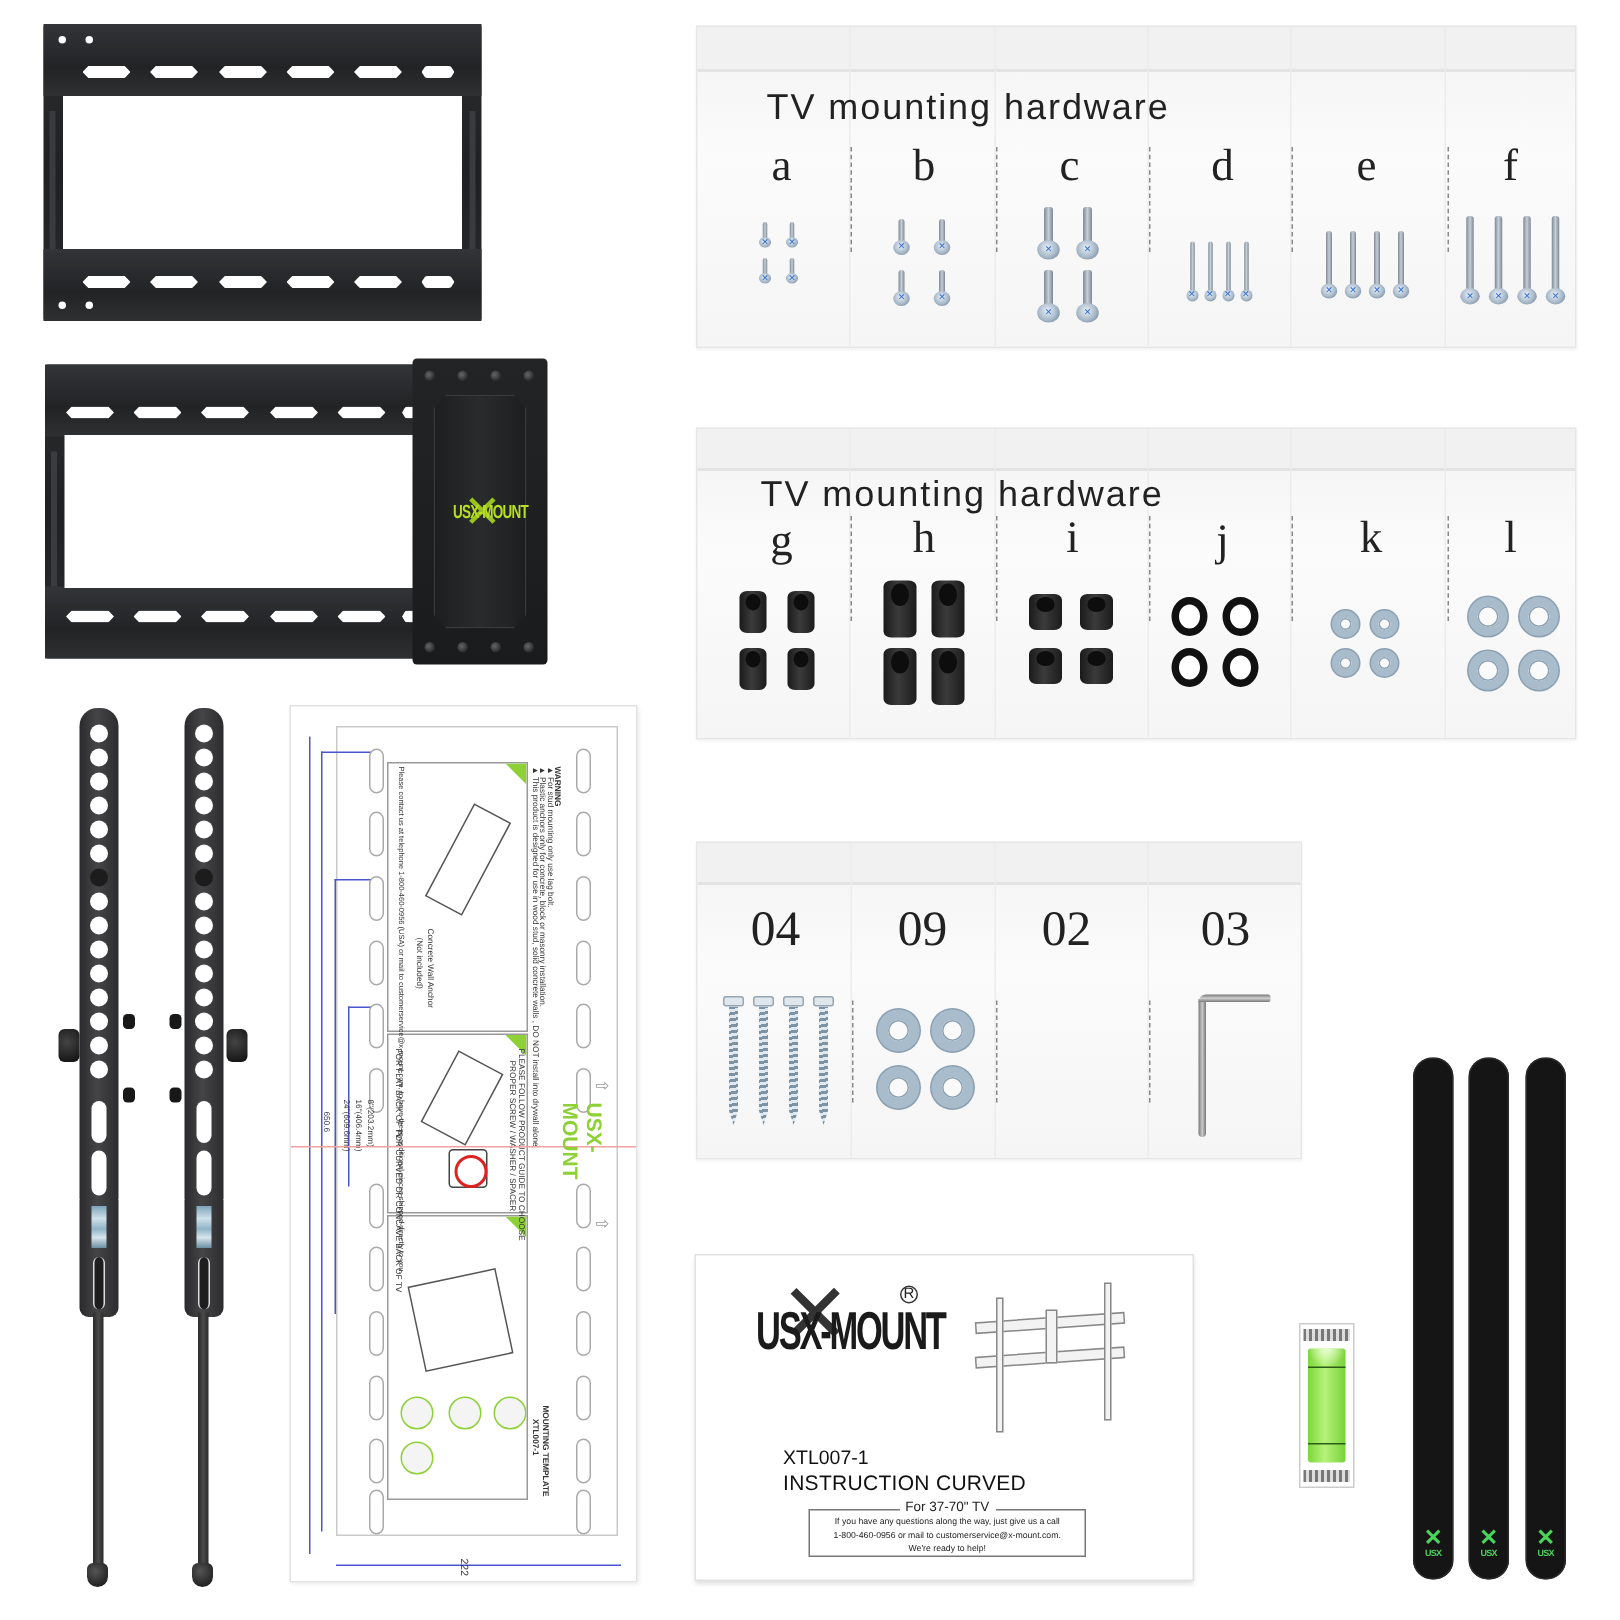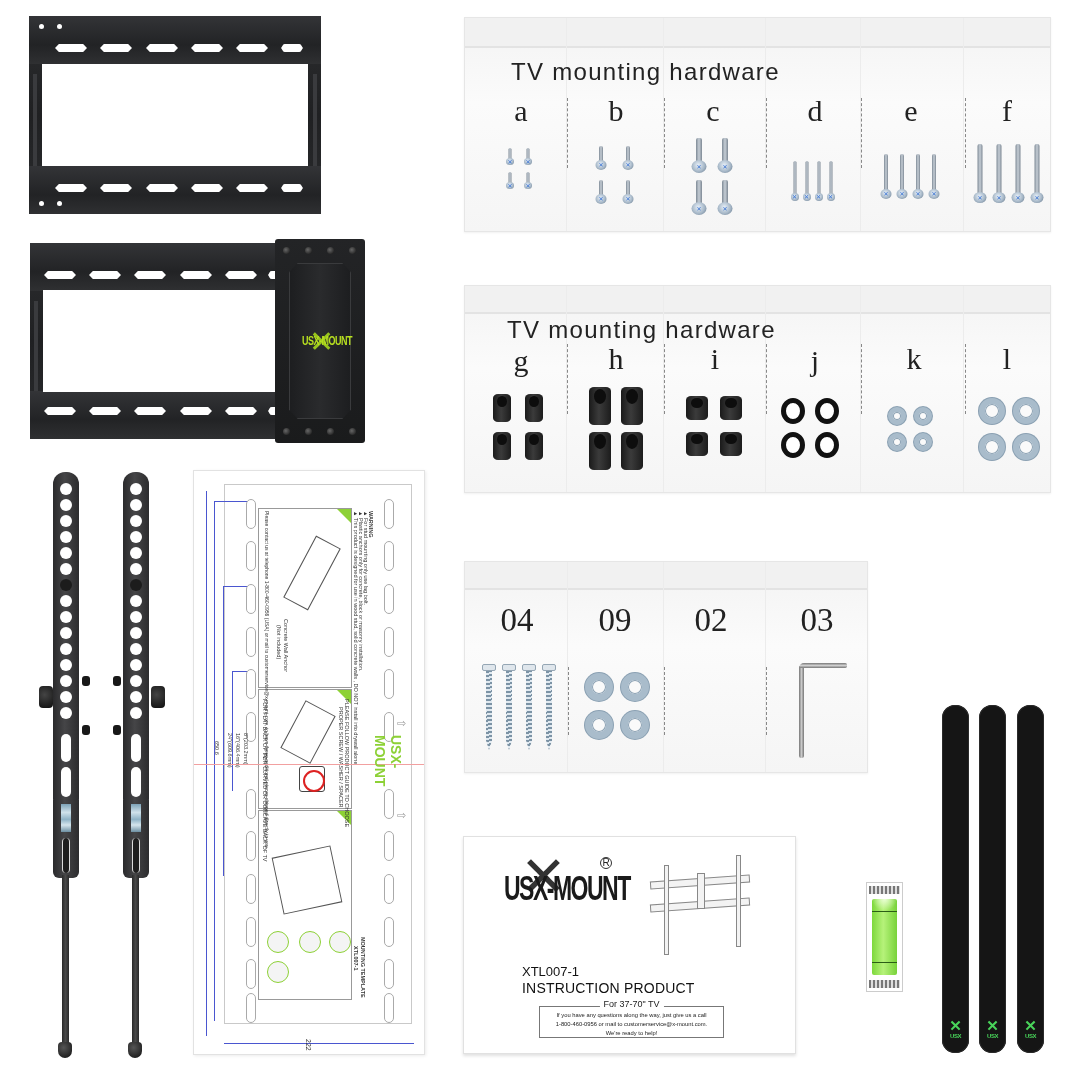--- a/index.html
+++ b/index.html
@@ -592,21 +592,21 @@
 
   <div class="mini-mount" style="left:186px;top:16px;width:100px;height:110px;">
     <div class="bar" style="left:0;top:25px;width:100px;height:8px;transform:rotate(-4deg);"></div>
     <div class="bar" style="left:0;top:48px;width:100px;height:8px;transform:rotate(-4deg);"></div>
     <div class="bar" style="left:14px;top:12px;width:5px;height:90px;"></div>
     <div class="bar" style="left:86px;top:2px;width:5px;height:92px;"></div>
     <div class="bar" style="left:47px;top:20px;width:8px;height:36px;"></div>
   </div>
 
   <div class="model">XTL007-1</div>
-  <div class="heading">INSTRUCTION PRODUCT</div>
+  <div class="heading">INSTRUCTION CURVED</div>
   <div class="infobox">
     <div class="legend">For 37-70" TV</div>
     <div class="line" style="top:5px;">If you have any questions along the way, just give us a call</div>
     <div class="line" style="top:14px;">1-800-460-0956 or mail to customerservice@x-mount.com.</div>
     <div class="line" style="top:23px;">We're ready to help!</div>
   </div>
 </div>
 
 <div class="level">
   <div class="cap" style="top:3px;"></div>

